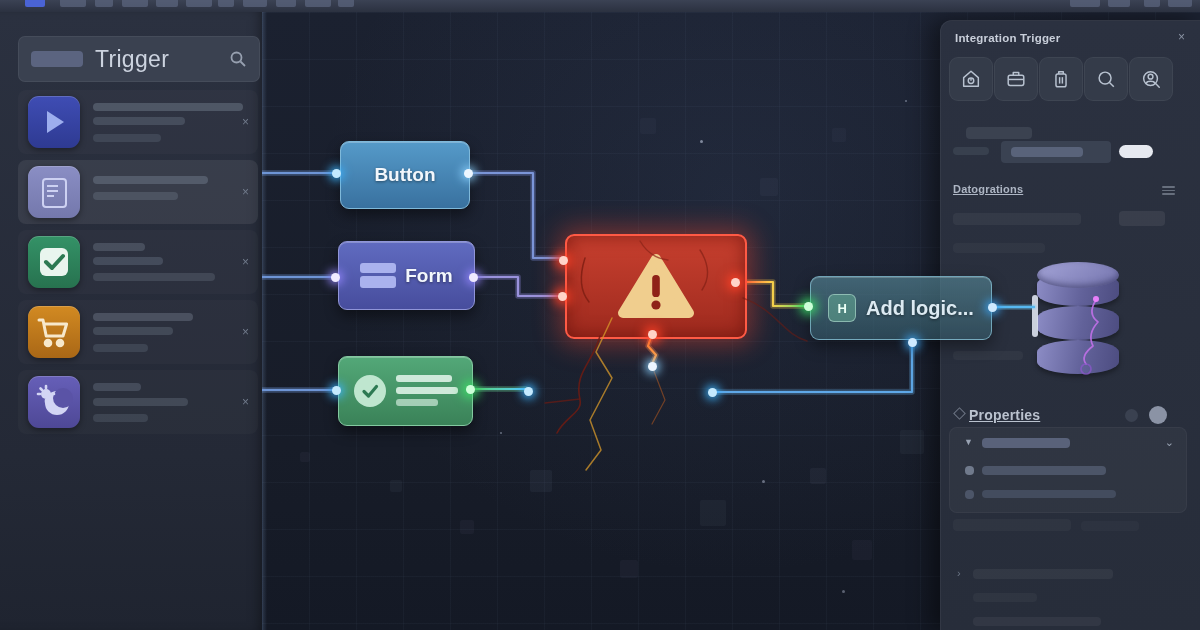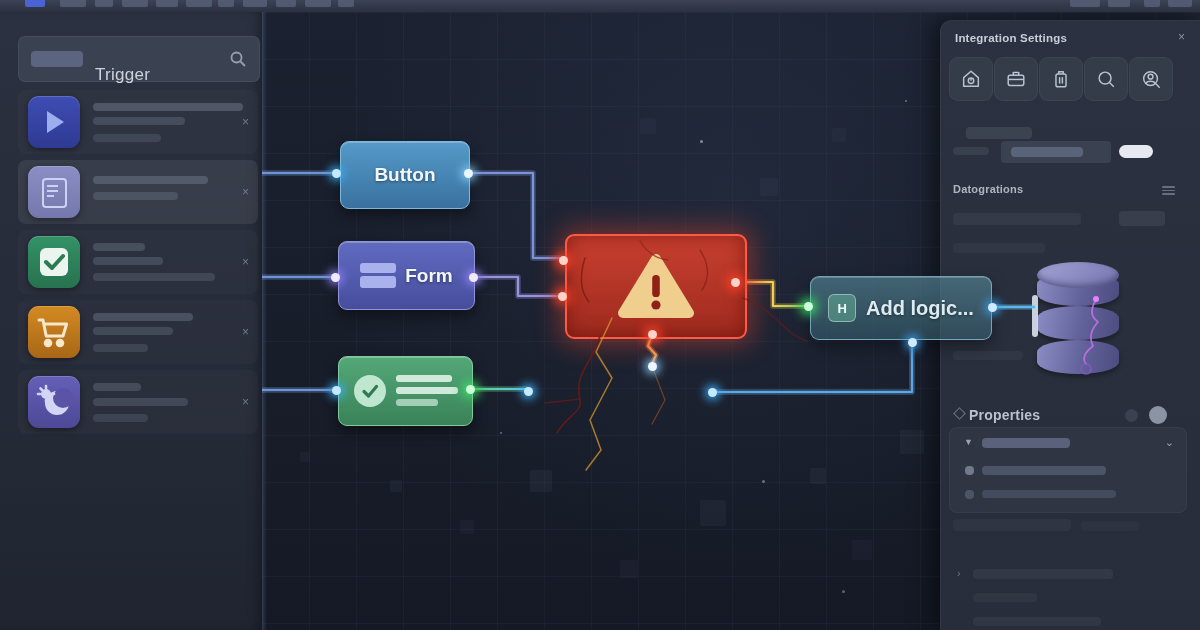--- a/index.html
+++ b/index.html
@@ -21,21 +21,21 @@
     background:linear-gradient(90deg,rgba(160,200,255,.18),rgba(160,200,255,0));}
   .sq{position:absolute;background:#aebfdd;z-index:2;border-radius:2px;}
   .spark{position:absolute;background:#dfe9ff;border-radius:50%;z-index:2;}
   
   .sidebar{position:absolute;left:0;top:12px;width:262px;bottom:0;z-index:3;
     background:linear-gradient(#2b3140,#242936 72%,#1f2430);
     box-shadow:inset -8px 0 14px -8px rgba(0,0,0,.5);}
   .search{position:absolute;left:18px;top:24px;width:240px;height:44px;border-radius:7px;
     background:#3a4150;border:1px solid rgba(255,255,255,.06);}
   .search .pill{position:absolute;left:12px;top:14px;width:52px;height:16px;border-radius:4px;background:#5b6480;}
-  .search .lbl{position:absolute;left:76px;top:0;line-height:44px;font-size:17px;color:#ccd3df;font-weight:500;letter-spacing:.3px;margin-top:16px;}
+  .search .lbl{position:absolute;left:76px;top:0;line-height:44px;font-size:23px;color:#ccd3df;font-weight:500;letter-spacing:.3px;}
   .search .mag{position:absolute;right:12px;top:13px;}
   .s-item{position:absolute;left:18px;width:240px;height:64px;border-radius:8px;background:rgba(255,255,255,.025);}
   .s-item.hl{background:rgba(255,255,255,.075);}
   .s-ico{position:absolute;left:10px;top:6px;width:52px;height:52px;border-radius:11px;
     box-shadow:0 2px 6px rgba(0,0,0,.4), inset 0 1px 0 rgba(255,255,255,.18);}
   .bar{position:absolute;border-radius:4px;background:#5a6372;}
   .s-x{position:absolute;right:9px;top:50%;margin-top:-8px;font-size:12px;color:#707a8b;line-height:16px;}
   .play-tri{position:absolute;left:19px;top:15px;width:0;height:0;
     border-left:17px solid #9daeee;border-top:11px solid transparent;border-bottom:11px solid transparent;}
   .doc-gl{position:absolute;left:14px;top:12px;width:21px;height:26px;border:2px solid #cdd1f2;border-radius:4px;}
@@ -87,21 +87,21 @@
     background:linear-gradient(145deg,#a3a3d6,#7474ae);box-shadow:inset 0 -3px 6px rgba(40,40,80,.5);z-index:2;}
   .db .tab{position:absolute;left:0px;top:33px;width:6px;height:42px;border-radius:3px;background:#dde2ee;opacity:.9;}
   
   .panel{position:absolute;left:940px;top:20px;width:260px;height:610px;z-index:4;
     background:linear-gradient(#2b3140,#272d3a);border-radius:12px 0 0 0;
     box-shadow:-10px 0 22px rgba(0,0,0,.45);border:1px solid rgba(255,255,255,.05);}
   .p-title{position:absolute;left:14px;top:11px;font-size:11.5px;font-weight:700;color:#c9cfda;letter-spacing:.2px;}
   .p-x{position:absolute;right:16px;top:9px;font-size:12px;color:#8a93a3;}
   .p-ico{position:absolute;top:36px;width:42px;height:42px;border-radius:9px;background:#343b49;
     border:1px solid rgba(255,255,255,.05);display:flex;align-items:center;justify-content:center;}
-  .p-sec{position:absolute;left:12px;font-size:11px;font-weight:700;color:#aeb6c4;letter-spacing:.2px;}
+  .p-sec{position:absolute;left:12px;font-size:11px;font-weight:700;color:#aeb6c4;letter-spacing:.2px;text-decoration:underline;}
   .ham{position:absolute;right:26px;width:13px;opacity:.55;}
   .ham i{display:block;height:1.5px;background:#9aa3b2;margin:2px 0;border-radius:1px;}
   .p-card{position:absolute;left:8px;top:406px;width:236px;height:84px;border-radius:8px;
     background:rgba(255,255,255,.035);border:1px solid rgba(255,255,255,.04);}
   .chip{position:absolute;border-radius:4px;background:rgba(255,255,255,.05);}
   .circ{position:absolute;border-radius:50%;}
   .tiny{position:absolute;font-size:9px;color:#98a2b2;}
   .prop-diamond{position:absolute;left:14px;top:388px;width:7px;height:7px;border:1.2px solid #8a93a3;
     transform:rotate(45deg);opacity:.7;}
 </style>
@@ -289,21 +289,21 @@
     </span>
   </div>
 
 
   <div class="node n-logic">
     <span class="logic-badge">H</span>
     <span>Add logic...</span>
   </div>
 
   <div class="panel">
-    <span class="p-title">Integration Settings</span>
+    <span class="p-title">Integration Trigger</span>
     <span class="p-x">×</span>
 
     <div class="p-ico" style="left:8px">
       <svg width="22" height="22" viewBox="0 0 24 24" fill="none" stroke="#b8c2d0" stroke-width="1.6" stroke-linejoin="round">
         <path d="M4,10.5 L12,3.5 L20,10.5 V20 H4 Z"></path>
           <circle cx="12" cy="14" r="3"></circle>
           <line x1="12" y1="11.5" x2="12" y2="14"></line>
       </svg>
     </div>
     <div class="p-ico" style="left:53px">

